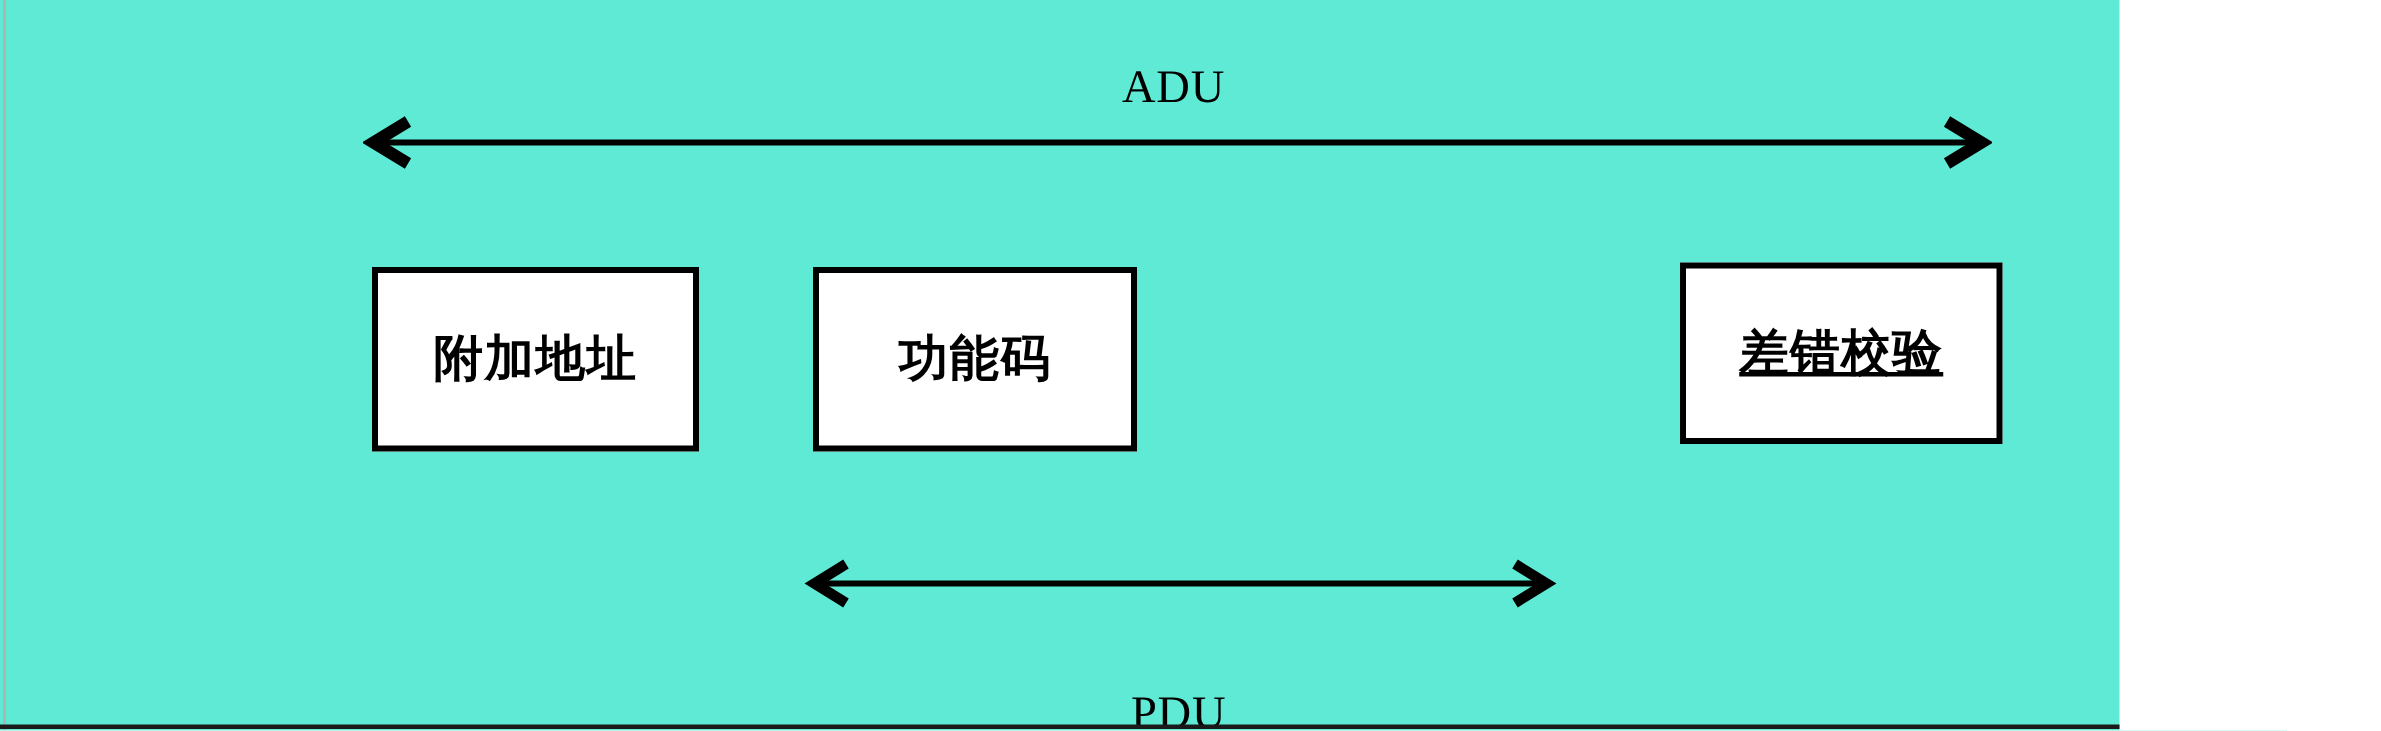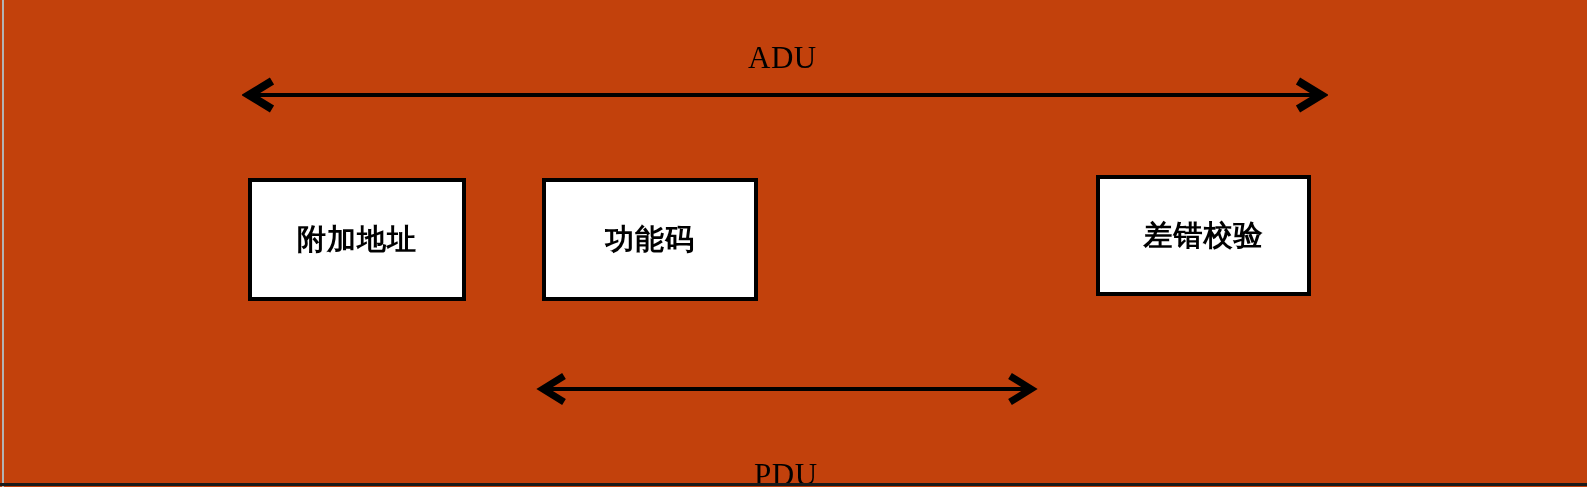--- a/index.html
+++ b/index.html
@@ -3,23 +3,23 @@
 <meta charset="utf-8">
 <style>
   html, body {
     margin: 0;
     padding: 0;
     background: #ffffff;
     font-family: "Liberation Serif", "DejaVu Serif", serif;
   }
   .canvas {
     position: relative;
-    width: 1587px;
+    width: 1413px;
     height: 487px;
-    background: #c2410c;
+    background: #5eead4;
     overflow: hidden;
   }
   .page-edge-left {
     position: absolute;
     left: 2px;
     top: 0;
     width: 2px;
     height: 487px;
     background: #b3b3b3;
   }
@@ -64,30 +64,30 @@
     position: absolute;
     box-sizing: border-box;
     border: 4px solid #000000;
     background: #ffffff;
     display: flex;
     align-items: center;
     justify-content: center;
   }
   .frame-box .box-label {
     color: #000000;
-    font-size: 29px;
+    font-size: 33px;
     font-weight: bold;
     font-family: "DejaVu Serif", "Liberation Serif", serif;
     letter-spacing: 1px;
     white-space: nowrap;
   }
   .box-1 { left: 248px; top: 178px; width: 218px; height: 123px; }
   .box-2 { left: 542px; top: 178px; width: 216px; height: 123px; justify-content: center; }
   .box-3 { left: 842px; top: 178px; width: 215px; height: 124px; }
-  .box-4 { left: 1096px; top: 175px; width: 215px; height: 121px; }
+  .box-4 { left: 1120px; top: 175px; width: 215px; height: 121px; text-decoration: underline; }
 </style>
 </head>
 <body>
 
 <div class="canvas">
 
   <div class="page-edge-left"></div>
 
   <div class="arrow-label adu-label">ADU</div>
 

